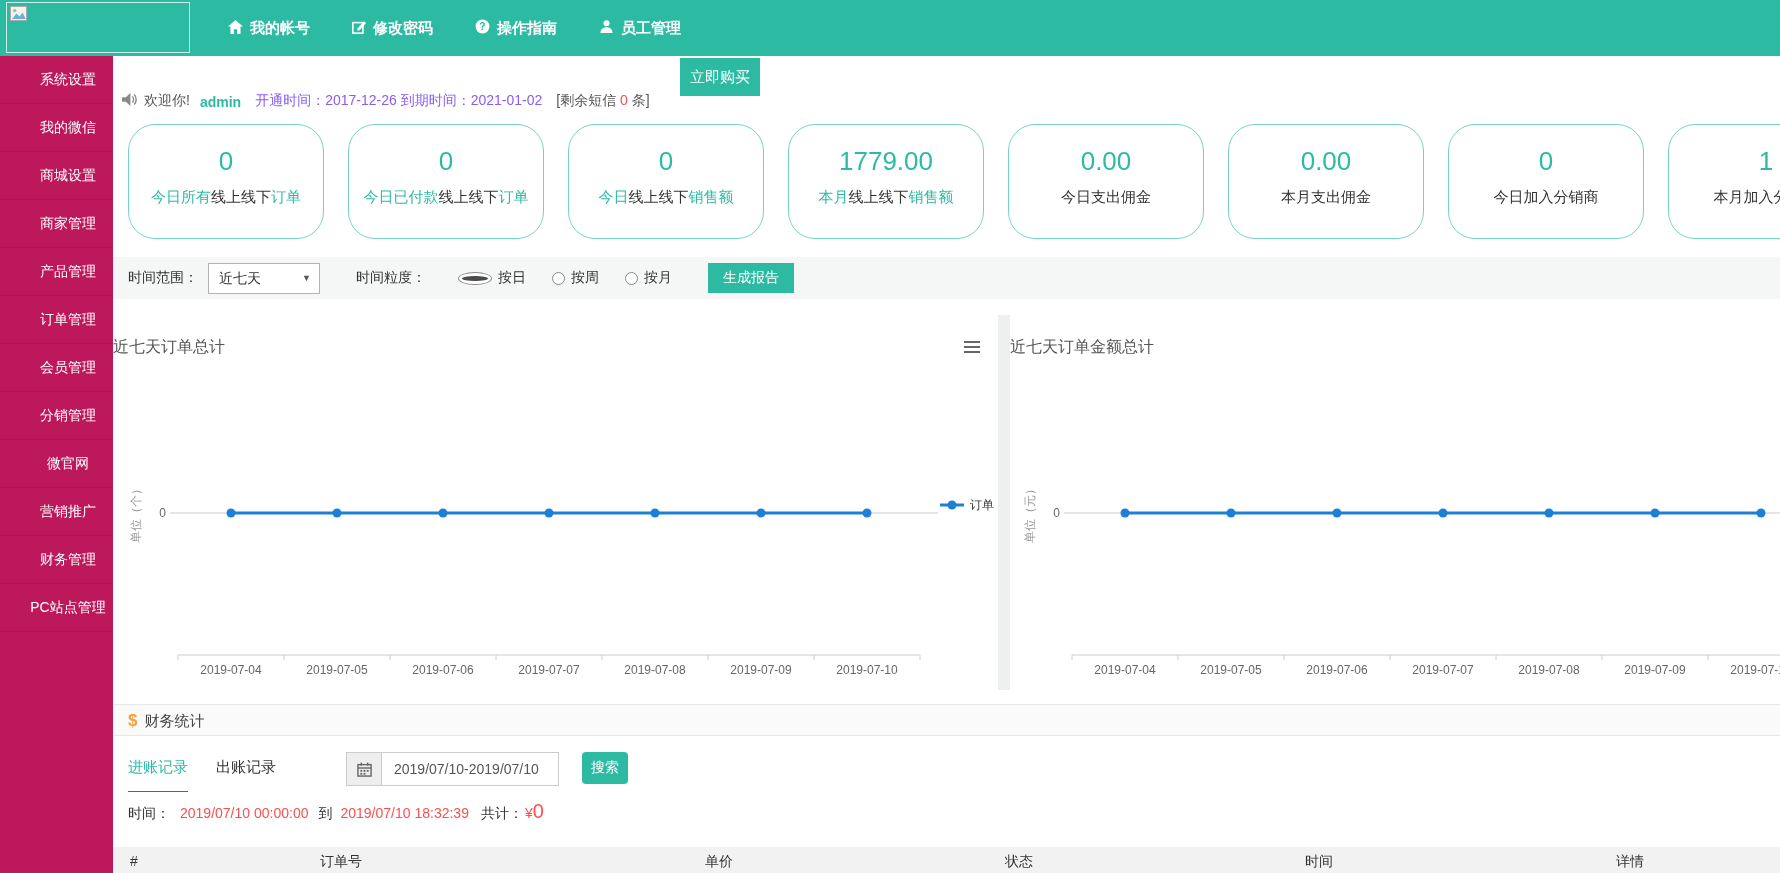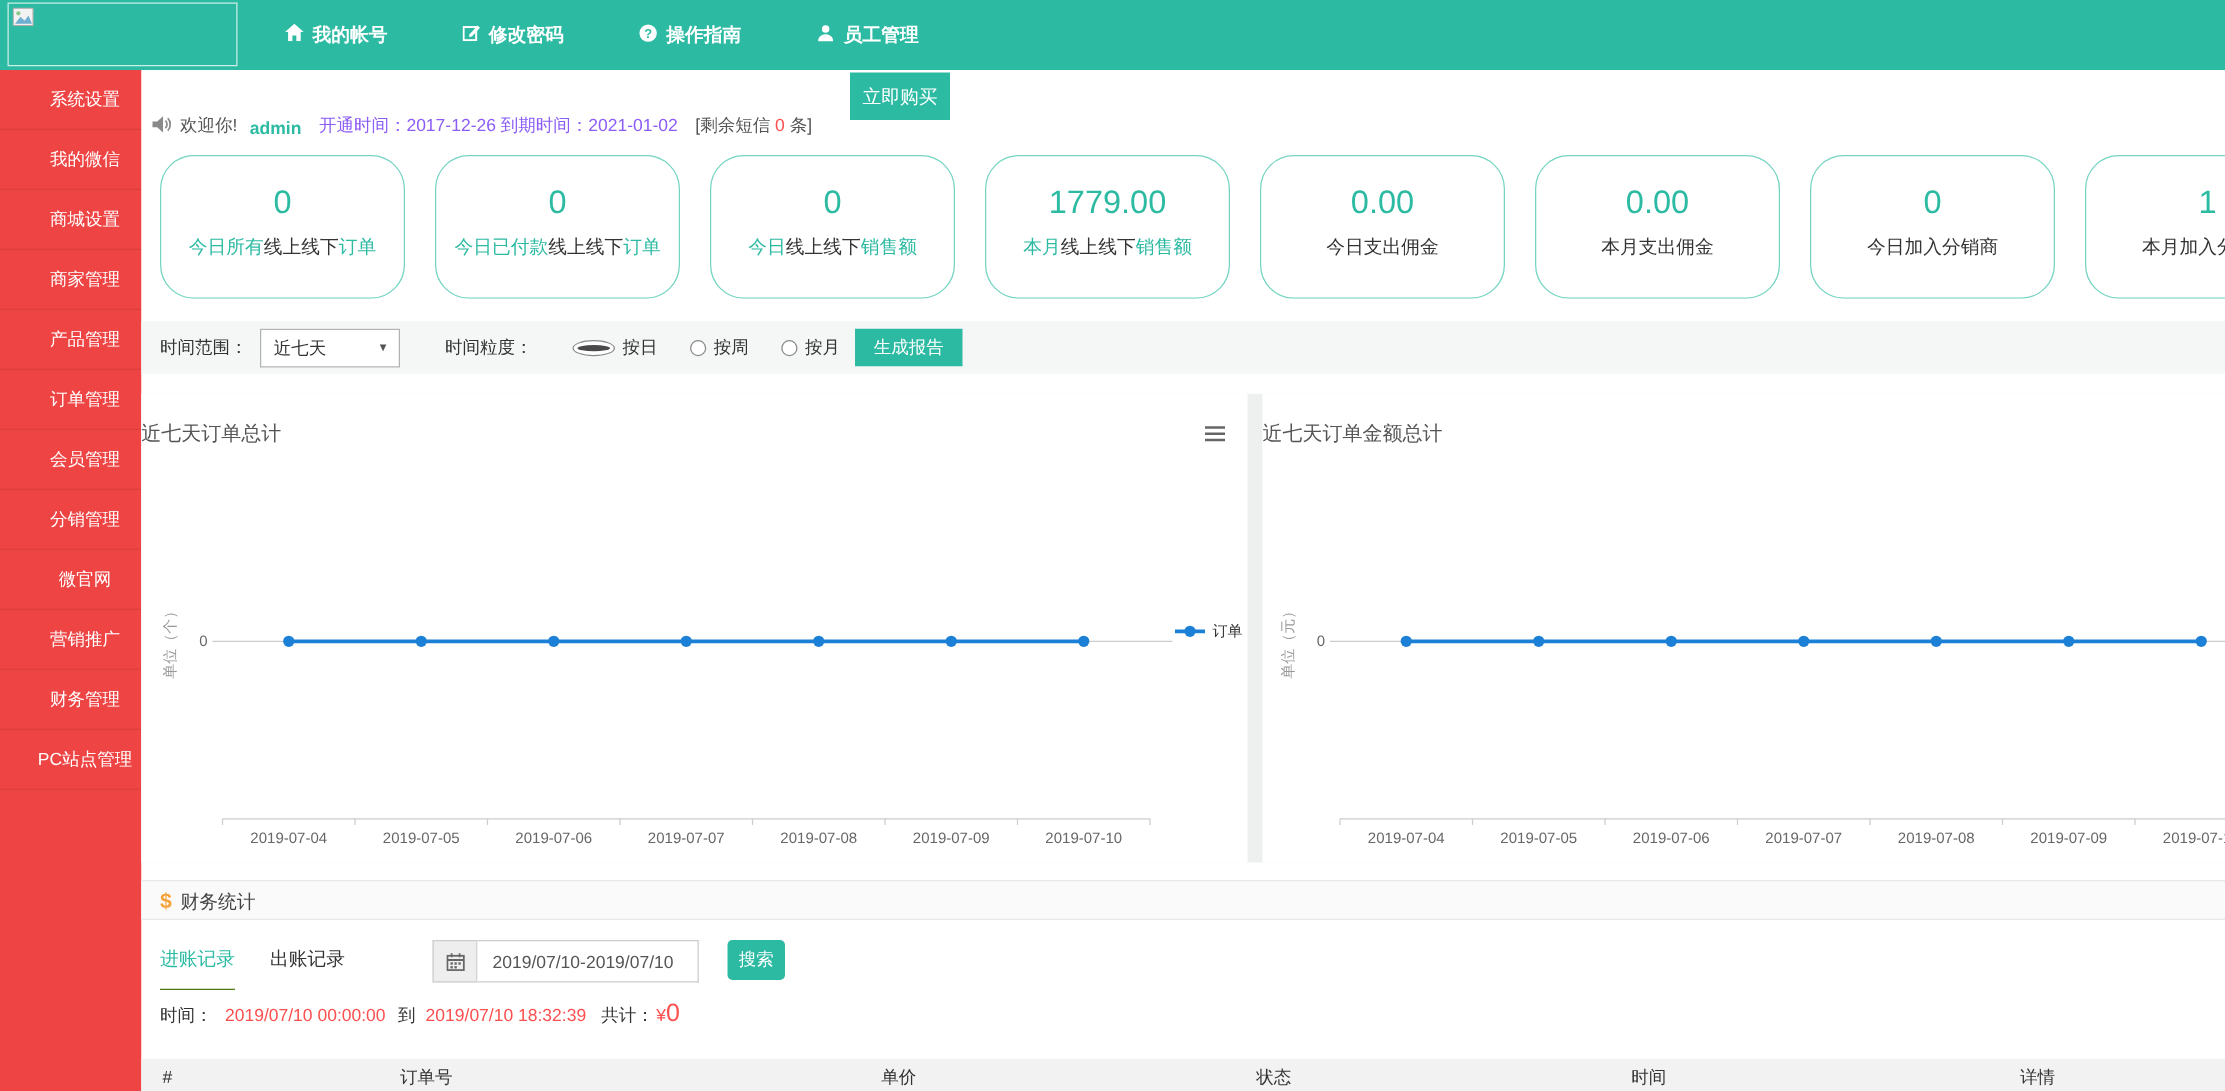--- a/index.html
+++ b/index.html
@@ -2,24 +2,24 @@
 <html><head>
 <meta charset="utf-8">
 <style>
   * { margin:0; padding:0; box-sizing:border-box; }
   html,body { width:1780px; height:873px; overflow:hidden; }
   body { font-family:"Liberation Sans","DejaVu Sans",sans-serif; background:#fff; position:relative; }
   
   .topbar { position:absolute; left:0; top:0; width:1780px; height:56px; background:#2cbaa3; z-index:5; }
   .logo-box { position:absolute; left:6px; top:2px; width:184px; height:51px; border:1px solid rgba(255,255,255,.75); }
   .logo-box .brk { position:absolute; left:3px; top:3px; }
-  .topnav { position:absolute; left:228px; top:0; height:56px; display:flex; align-items:center; gap:60px; }
+  .topnav { position:absolute; left:228px; top:0; height:56px; display:flex; align-items:center; gap:42px; }
   .topnav .nav-item { display:flex; align-items:center; gap:7px; color:#fff; font-size:15px; font-weight:bold; cursor:pointer; white-space:nowrap; }
   
-  .sidebar { position:absolute; left:0; top:56px; width:136px; height:817px; background:#ef4444; }
+  .sidebar { position:absolute; left:0; top:56px; width:136px; height:817px; background:#be185d; }
   .sidebar .side-item { height:48px; line-height:47px; text-align:center; color:#fff; font-size:14px; border-bottom:1px solid rgba(0,0,0,.08); cursor:pointer; }
   
   .main { position:absolute; left:113px; top:56px; width:1667px; height:817px; background:#fff; overflow:hidden; }
   
   .welcome { position:relative; height:54px; display:flex; align-items:flex-end; padding-left:8px; font-size:14px; color:#555; }
   .welcome .greet { margin-left:6px; }
   .welcome .uname { margin-left:10px; color:#2cbaa3; font-weight:bold; }
   .welcome .period { margin-left:14px; color:#8b5cf6; }
   .welcome .sms { margin-left:14px; color:#555; }
   .welcome .sms .cnt { color:#fc4f4f; }
@@ -32,21 +32,21 @@
   .card .lbl .t { color:#2cbaa3; }
   
   .filter { margin-top:18px; height:42px; background:#f4f7f6; display:flex; align-items:center; padding-left:15px; font-size:14px; color:#333; }
   .sel { position:relative; width:112px; height:31px; background:#fff; border:1px solid #b3b3b3; margin-left:10px; line-height:29px; padding:0 22px 0 10px; cursor:pointer; }
   .sel .arr { position:absolute; right:8px; top:0; font-size:9px; color:#555; }
   .gran-label { margin-left:36px; }
   .radios { display:flex; align-items:center; gap:26px; margin-left:22px; }
   .radio-opt { display:flex; align-items:center; gap:6px; cursor:pointer; }
   .rdot { width:13px; height:13px; border-radius:50%; border:1px solid #8a8a8a; background:#fff; position:relative; display:inline-block; }
   .rdot.sel::after { content:""; position:absolute; left:3px; top:3px; right:3px; bottom:3px; border-radius:50%; background:#4a4a4a; }
-  .report-btn { margin-left:12px; height:30px; padding:0 15px; background:#2cbaa3; color:#fff; border:none; font-size:14px; cursor:pointer; }
+  .report-btn { margin-left:36px; height:30px; padding:0 15px; background:#2cbaa3; color:#fff; border:none; font-size:14px; cursor:pointer; }
   
   .charts { margin-top:16px; display:flex; gap:12px; background:#eef0ef; width:1890px; }
   .panel { position:relative; background:#fff; height:375px; flex:0 0 auto; }
   .panel.p1 { width:885px; }
   .panel.p2 { width:980px; }
   .chart-title { position:absolute; top:22px; left:0; width:100%; text-align:left; font-size:16px; color:#555; }
   .hamburger { position:absolute; top:26px; right:18px; width:16px; cursor:pointer; }
   .hamburger i { display:block; height:2px; background:#666; margin-bottom:3px; }
   .plot { position:absolute; left:0; top:60px; }
   

